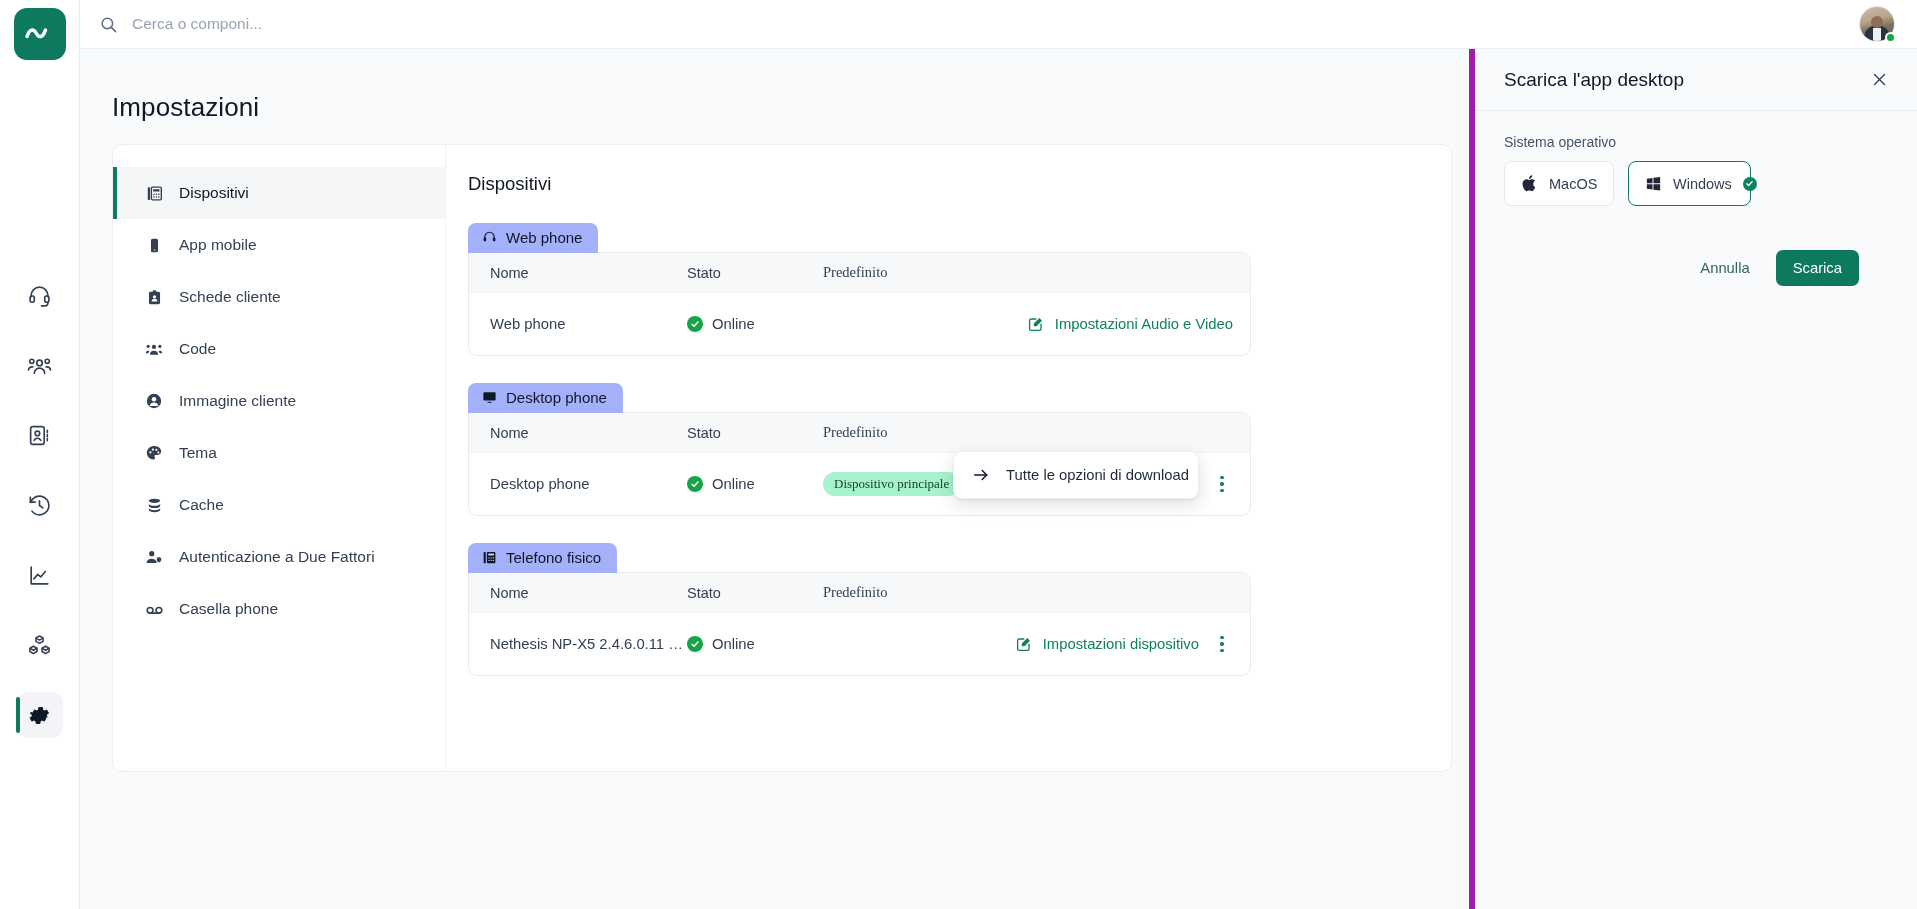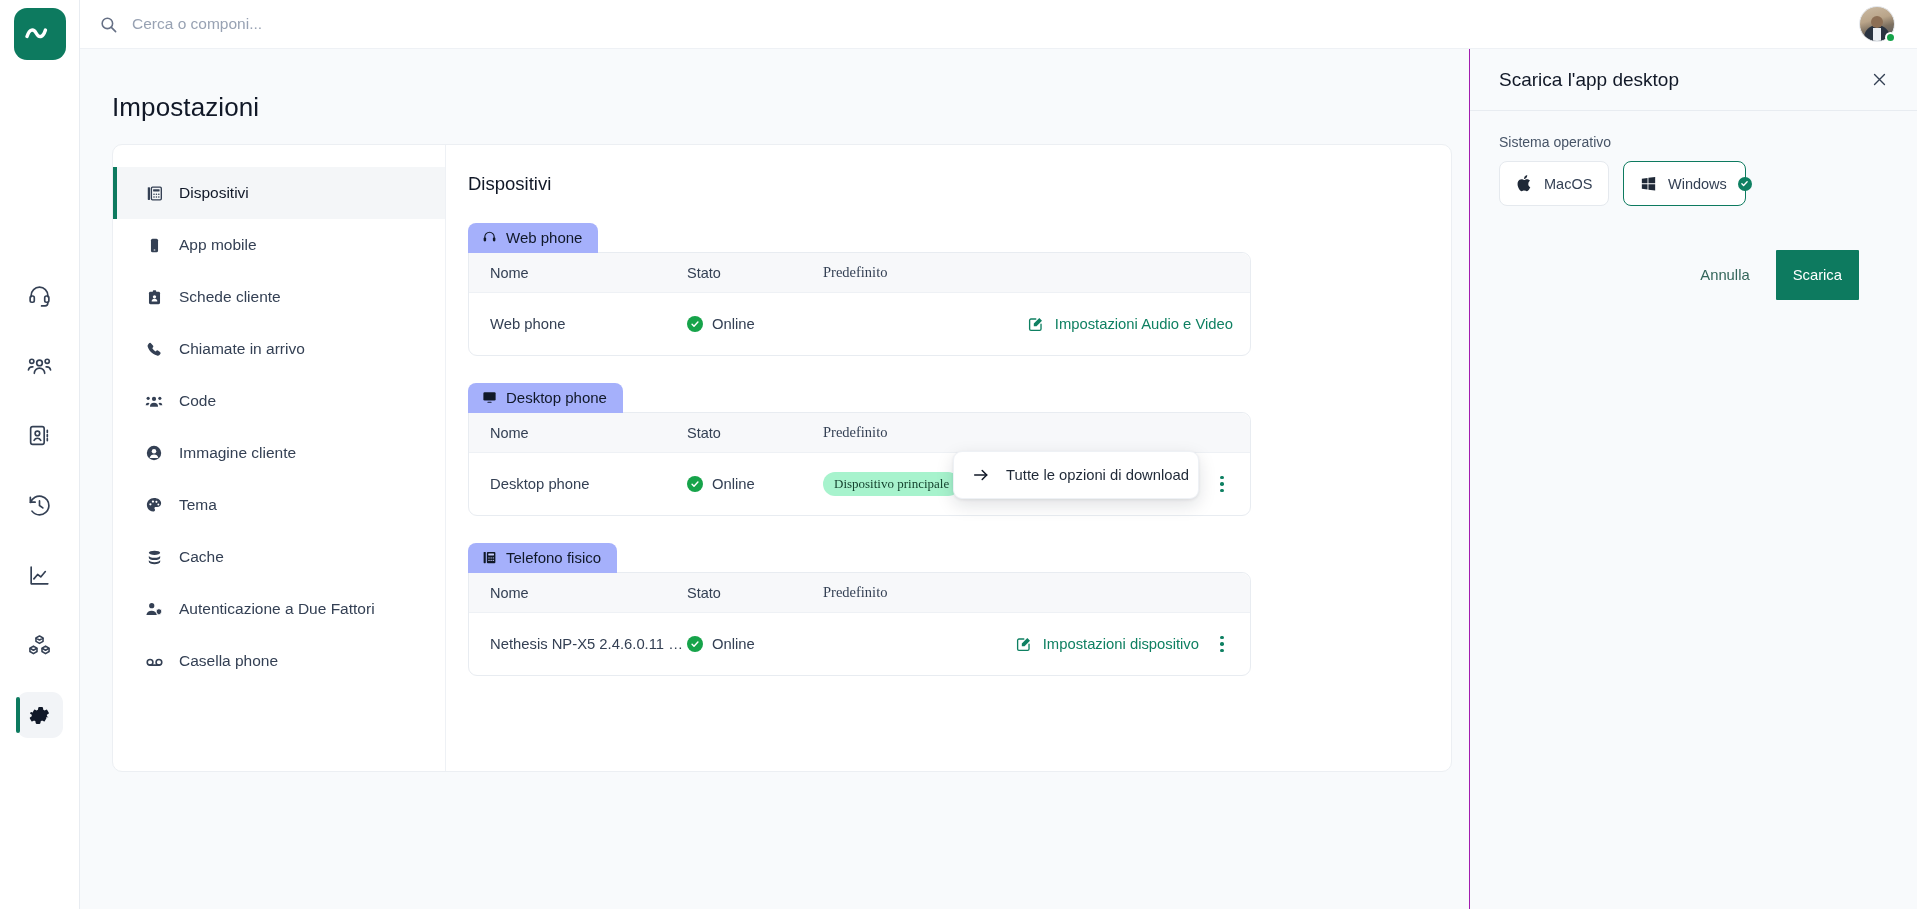--- a/index.html
+++ b/index.html
@@ -162,21 +162,21 @@
     background:#ffffff;border:1px solid #eef1f5;border-radius:9px;
     box-shadow:0 6px 18px rgba(16,24,40,.13),0 1px 3px rgba(16,24,40,.08);
     height:48px;display:flex;align-items:center;gap:16px;
     padding:0 9px 0 18px;font-size:14.8px;color:#1f2937;white-space:nowrap;z-index:5;
   }
   .dl-pop .arr{display:flex;color:#111827;}
 
   
   .side{
     position:absolute;right:0;top:49px;width:448px;height:860px;
-    background:#f8fafc;border-left:1px solid #a21caf;
+    background:#f8fafc;border-left:6px solid #a21caf;
   }
   .side-head{
     height:62px;display:flex;align-items:center;justify-content:space-between;
     padding:0 24px 0 29px;border-bottom:1px solid #e8ecf1;
   }
   .side-title{font-size:19px;color:#111827;font-weight:400;}
   .side-x{
     width:28px;height:28px;display:flex;align-items:center;justify-content:center;
     cursor:pointer;color:#344054;
   }
@@ -196,22 +196,22 @@
   }
   .side-actions{
     display:flex;align-items:center;justify-content:flex-end;gap:22px;
     padding:44px 29px 0 0;
   }
   .btn-ghost{
     background:transparent;border:0;font-family:inherit;font-size:14.8px;color:#33655a;
     cursor:pointer;padding:8px 4px;
   }
   .btn-primary{
-    background:#0d7a5f;color:#ffffff;border:0;border-radius:1px;
-    font-family:inherit;font-size:14.8px;padding:17px 17px;cursor:pointer;text-align:right;
+    background:#0d7a5f;color:#ffffff;border:0;border-radius:7px;
+    font-family:inherit;font-size:14.8px;padding:10px 17px;cursor:pointer;text-align:right;
   }
 </style>
 </head>
 <body>
 
 <div id="app">
 
   <div class="rail">
     <div class="logo">
       <svg width="30" height="16" viewBox="0 0 30 16" fill="none" aria-hidden="true">
@@ -355,28 +355,20 @@
           <svg width="17" height="17" viewBox="0 0 24 24" fill="currentColor">
             <rect x="4.2" y="4" width="15.6" height="17.4" rx="2"></rect>
             <rect x="9.6" y="1.8" width="4.8" height="3.4" rx="1.2"></rect>
             <circle cx="12" cy="11" r="2.3" fill="#fff"></circle>
             <path d="M8 17.6a4 4 0 018 0z" fill="#fff"></path>
           </svg>
         </span>
         <span>Schede cliente</span>
       </div>
 
-      <div class="menu-item">
-        <span class="mi-ic">
-          <svg width="17" height="17" viewBox="0 0 24 24" fill="currentColor">
-            <path d="M6.6 2.8a1.9 1.9 0 00-2.3.5L3 5a3.4 3.4 0 00-.6 3.2c1.2 3.6 3.3 6.6 6.2 8.9 2.8 2.2 5.6 3.3 7.8 3.6a3.2 3.2 0 002.6-1l1.2-1.5a1.9 1.9 0 00-.4-2.7l-2.9-2a1.9 1.9 0 00-2.4.2l-1.1 1a14 14 0 01-4.5-4.6l1-1.2a1.9 1.9 0 00.2-2.3z"></path>
-          </svg>
-        </span>
-        <span>Chiamate in arrivo</span>
-      </div>
 
       <div class="menu-item">
         <span class="mi-ic">
           <svg width="18" height="18" viewBox="0 0 24 24" fill="currentColor">
             <circle cx="12" cy="9.2" r="2.8"></circle>
             <path d="M6.6 19.6a5.4 5.4 0 0110.8 0z"></path>
             <circle cx="4.2" cy="8.4" r="2.1"></circle>
               <circle cx="19.8" cy="8.4" r="2.1"></circle>
             <path d="M.8 17.6a3.7 3.7 0 014.6-2.9l.6.2a7 7 0 00-1.6 2.7zM23.2 17.6a3.7 3.7 0 00-4.6-2.9l-.6.2a7 7 0 011.6 2.7z"></path>
           </svg>

